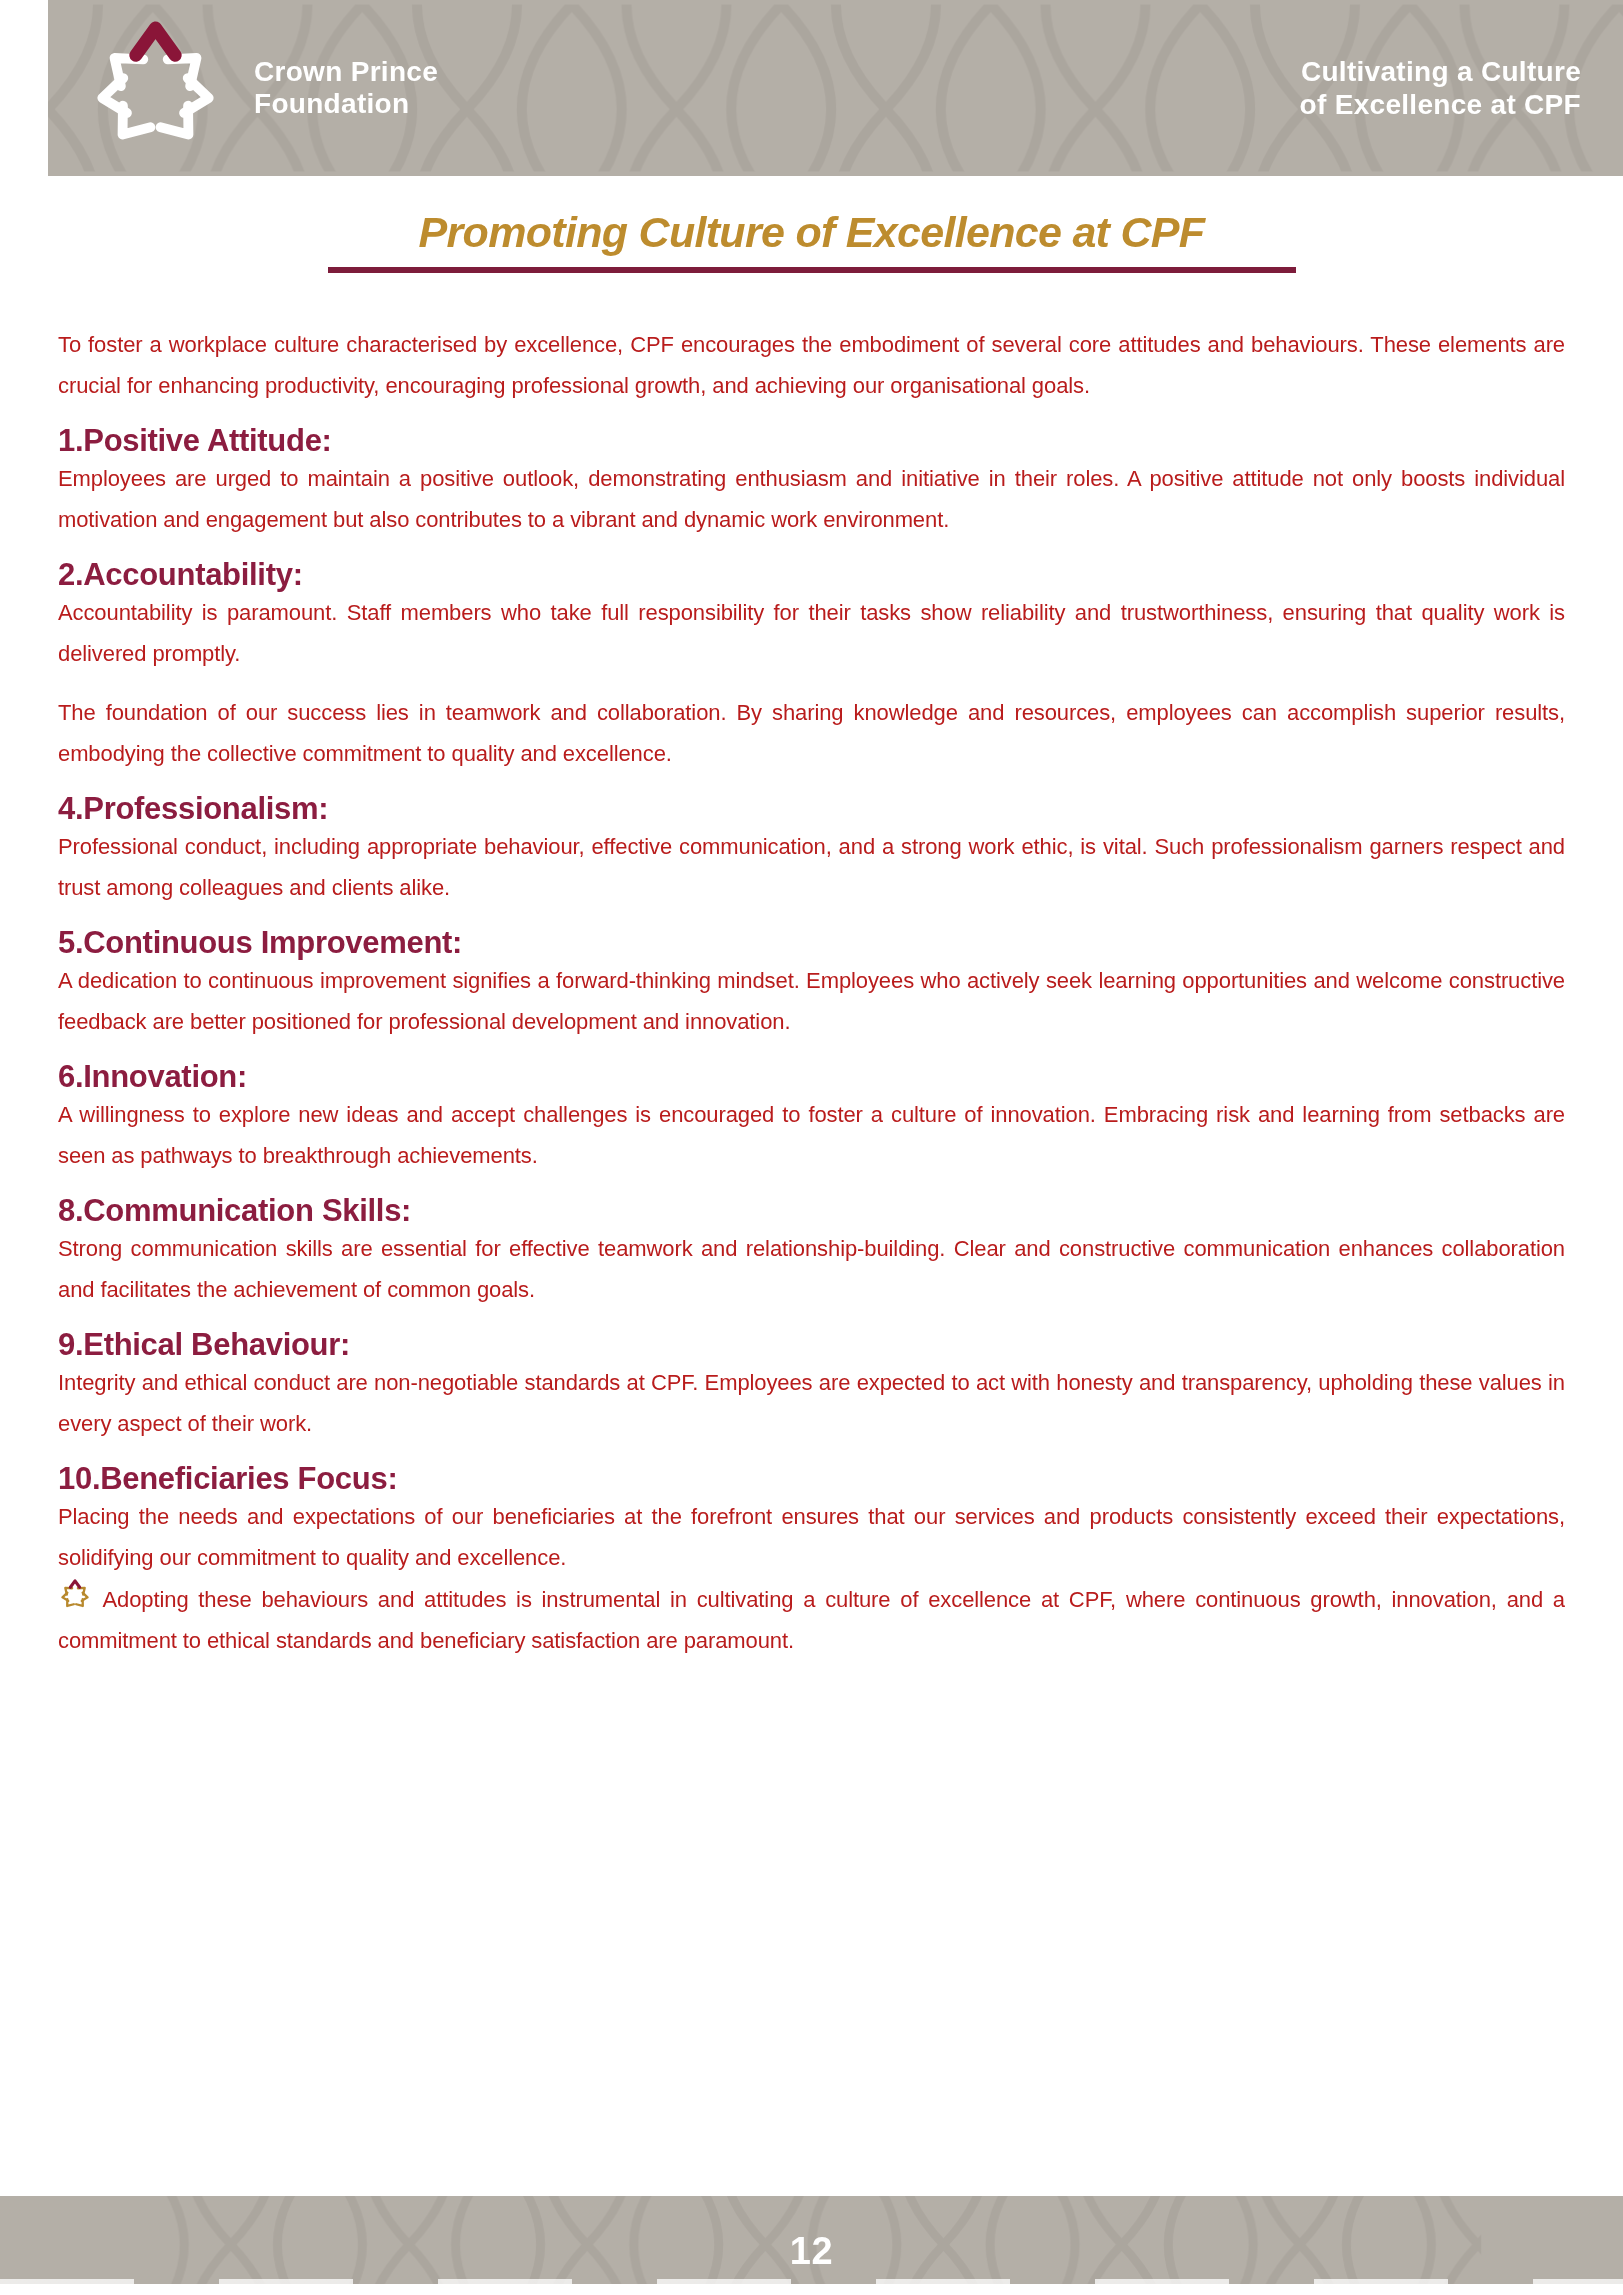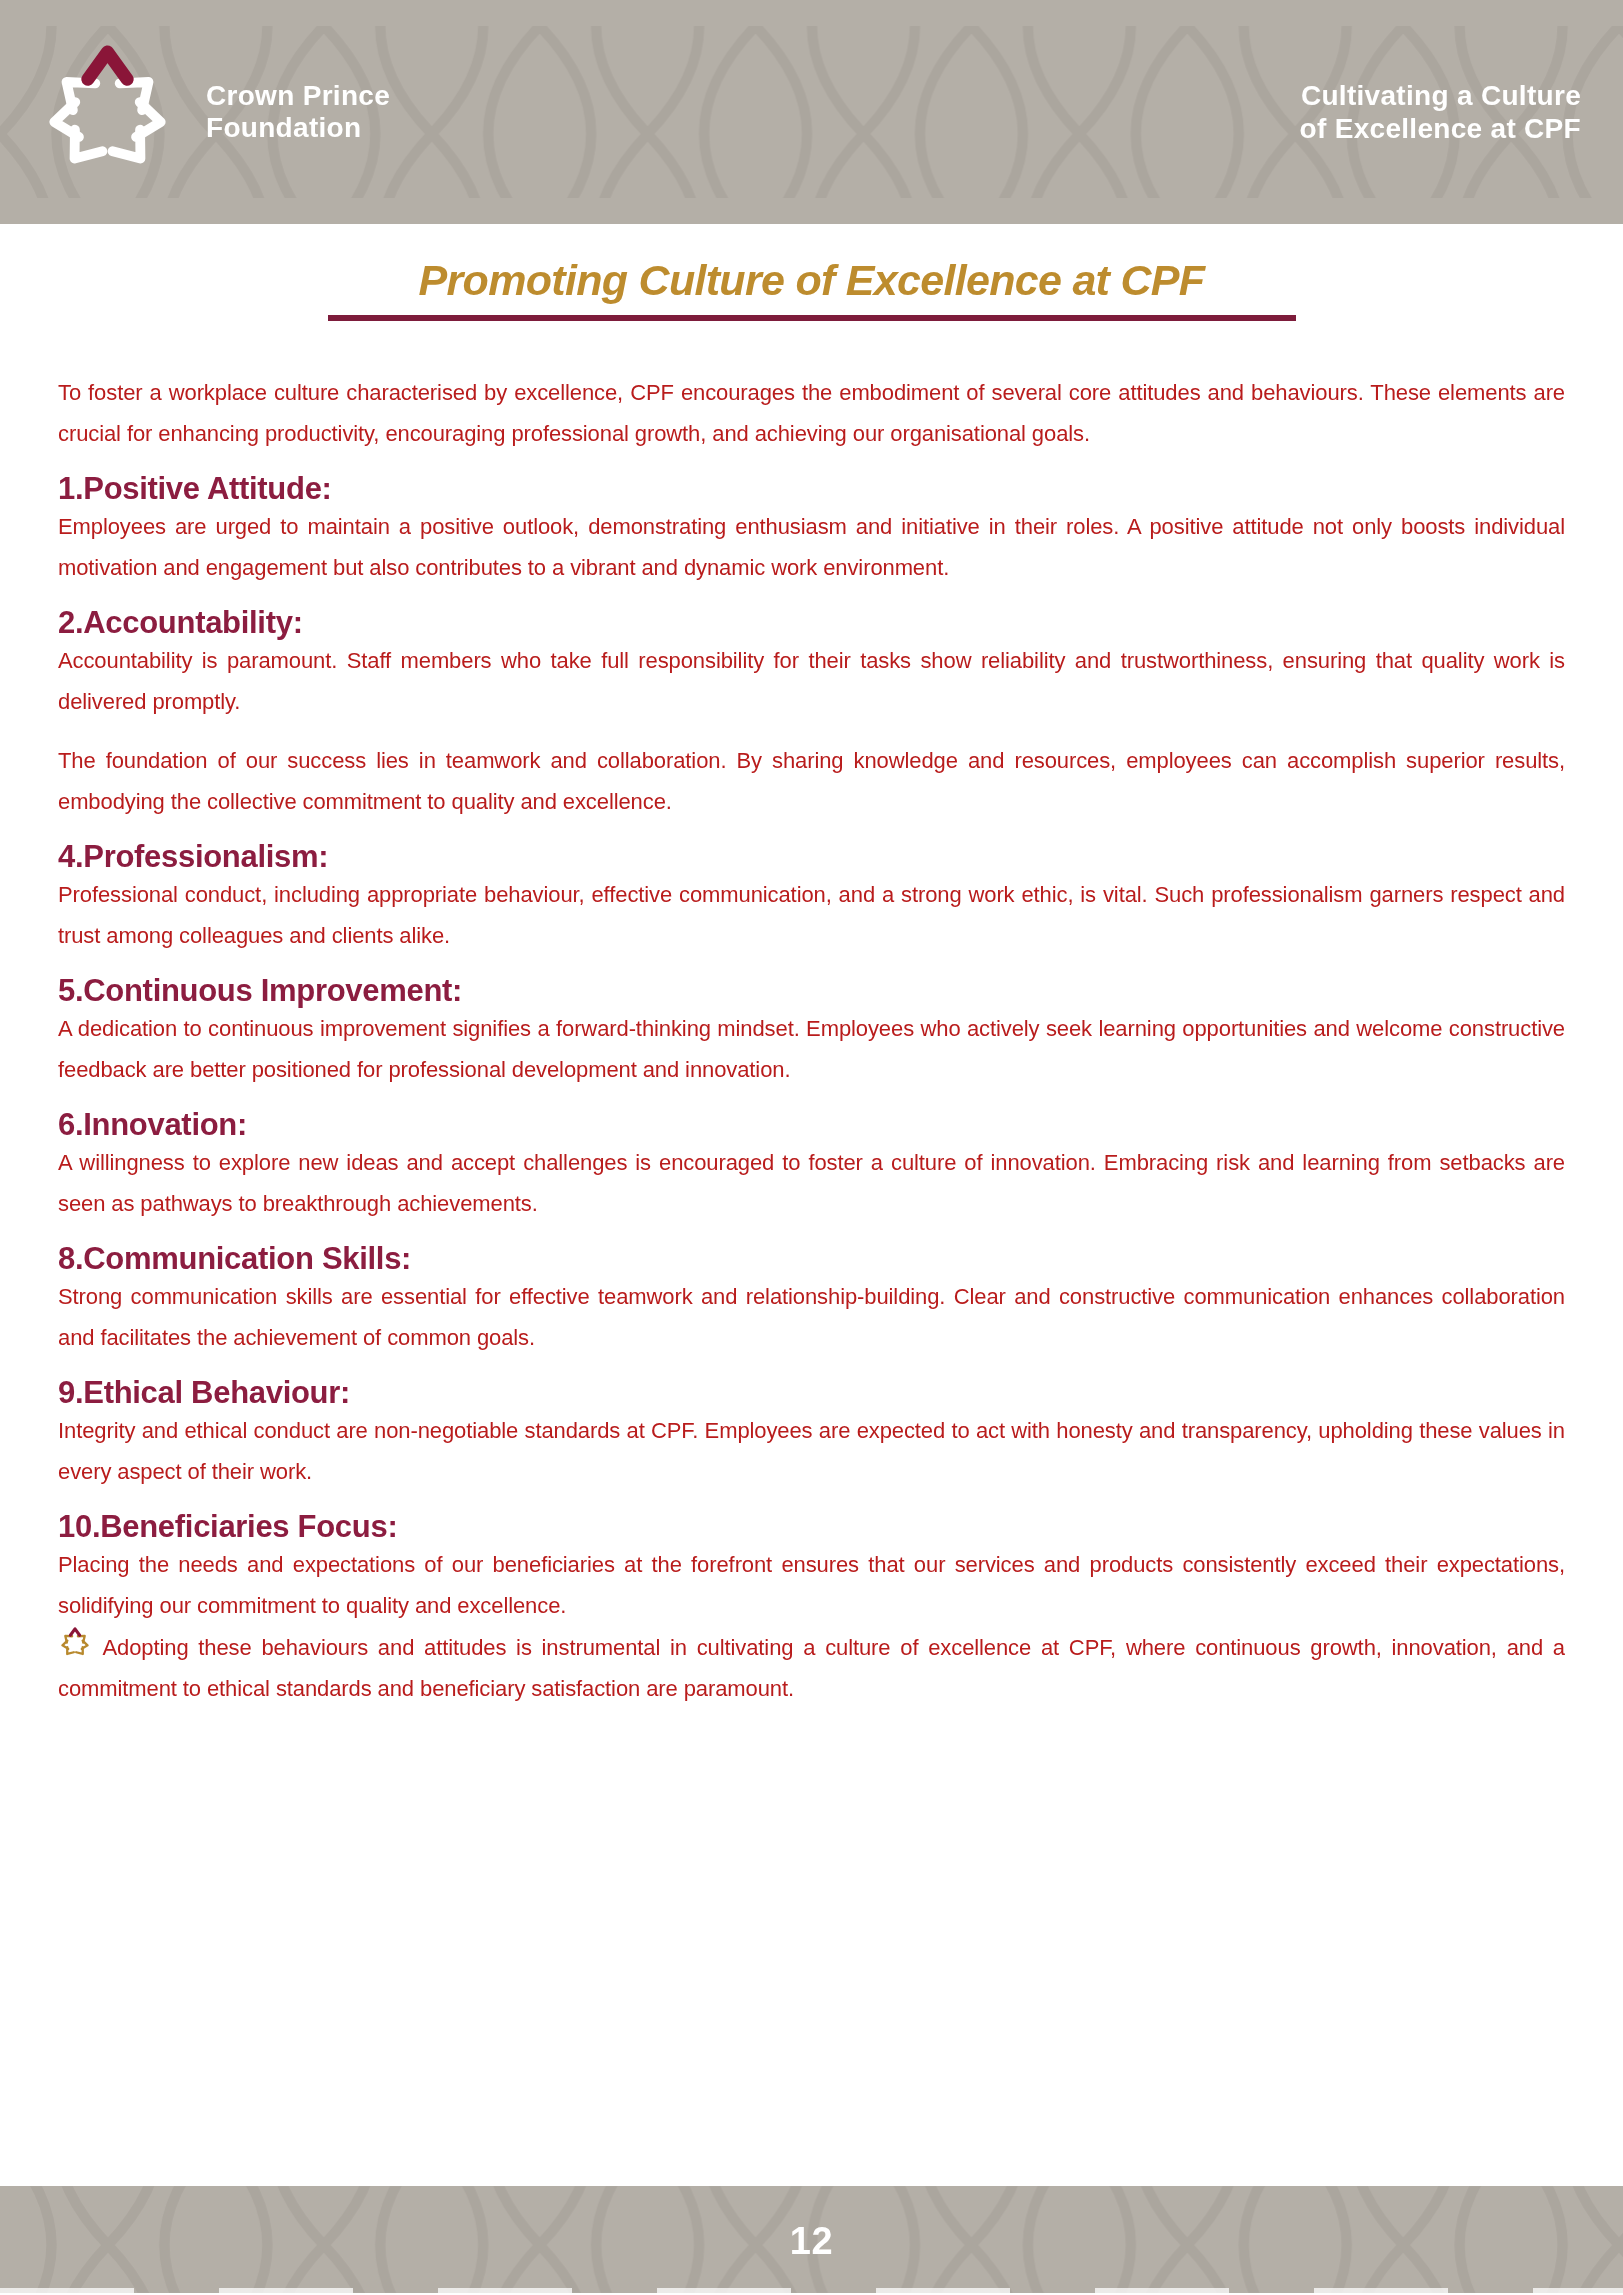--- a/index.html
+++ b/index.html
@@ -4,22 +4,22 @@
 <style>
   html,body { margin:0; padding:0; }
   body {
     width:1623px; height:2295px; position:relative;
     background:#ffffff;
     font-family:"Liberation Sans", sans-serif;
     overflow:hidden;
   }
   
   .bar { background:#b4afa7; position:relative; overflow:hidden; }
-  .header { height:224px; }
-  .footer { position:absolute; left:0; right:0; bottom:2px; height:107px; }
+  .header { height:176px;margin-left:48px; }
+  .footer { position:absolute; left:0; right:0; bottom:11px; height:88px; }
   .pattern-svg { position:absolute; left:0; top:0; width:100%; height:100%; display:block; }
   .header-inner {
     position:absolute; inset:0; display:flex; align-items:center;
     justify-content:space-between; padding:0 42px;
   }
   .brand { display:flex; align-items:center; gap:33px; }
   .logo-svg { width:131px; height:148px; display:block; }
   .brand-text {
     color:#ffffff; font-weight:bold; font-size:28px; line-height:32px;
     letter-spacing:0.3px;

